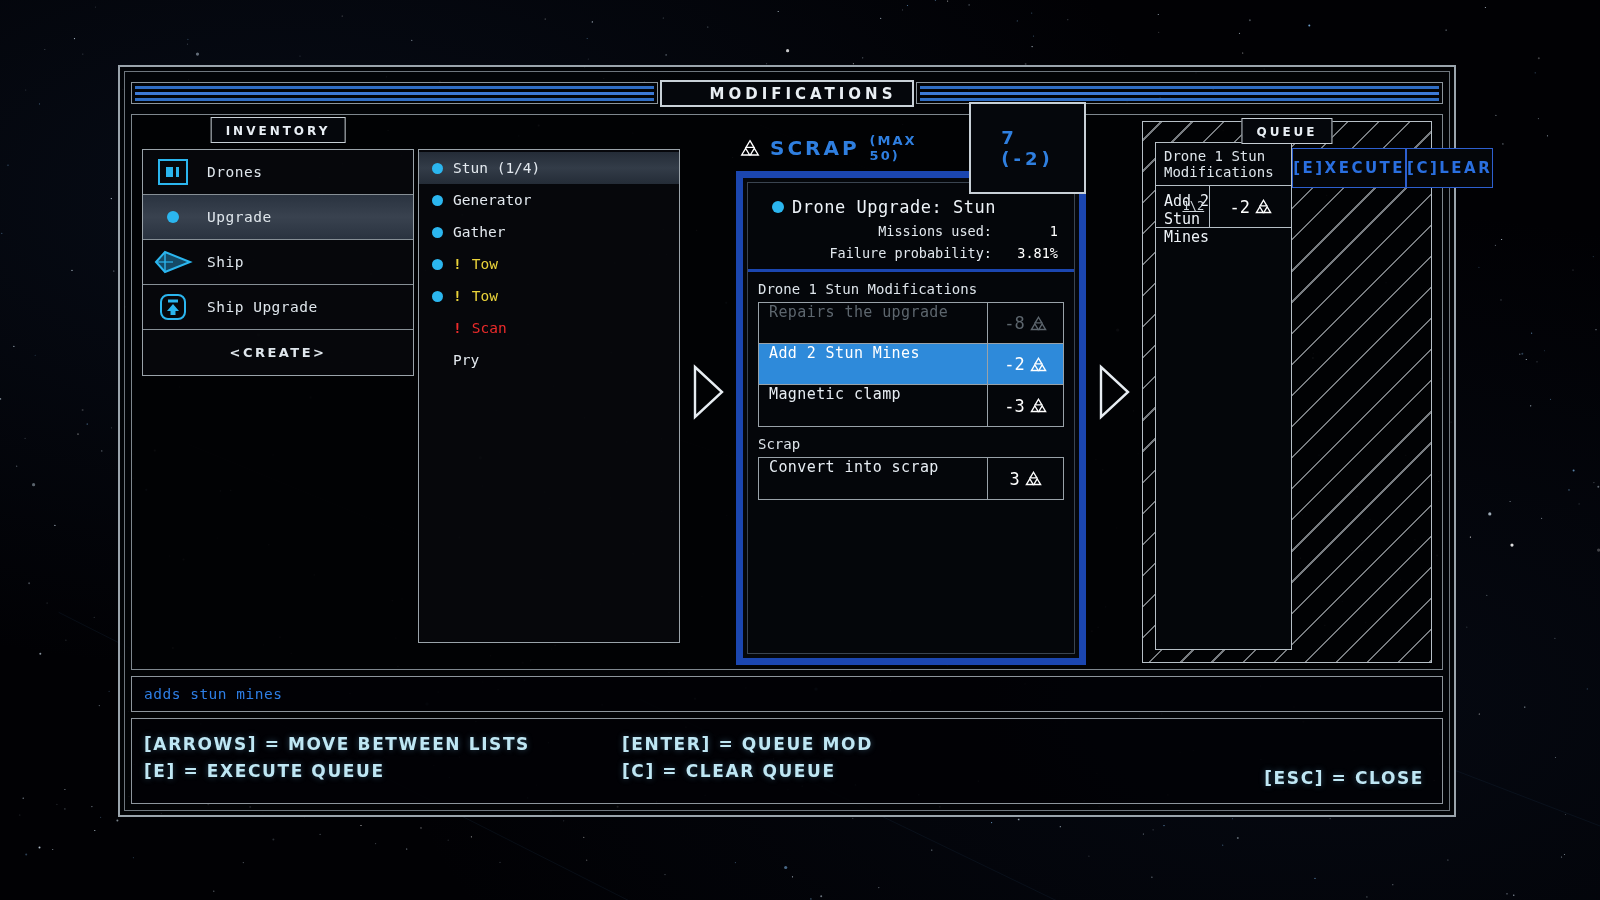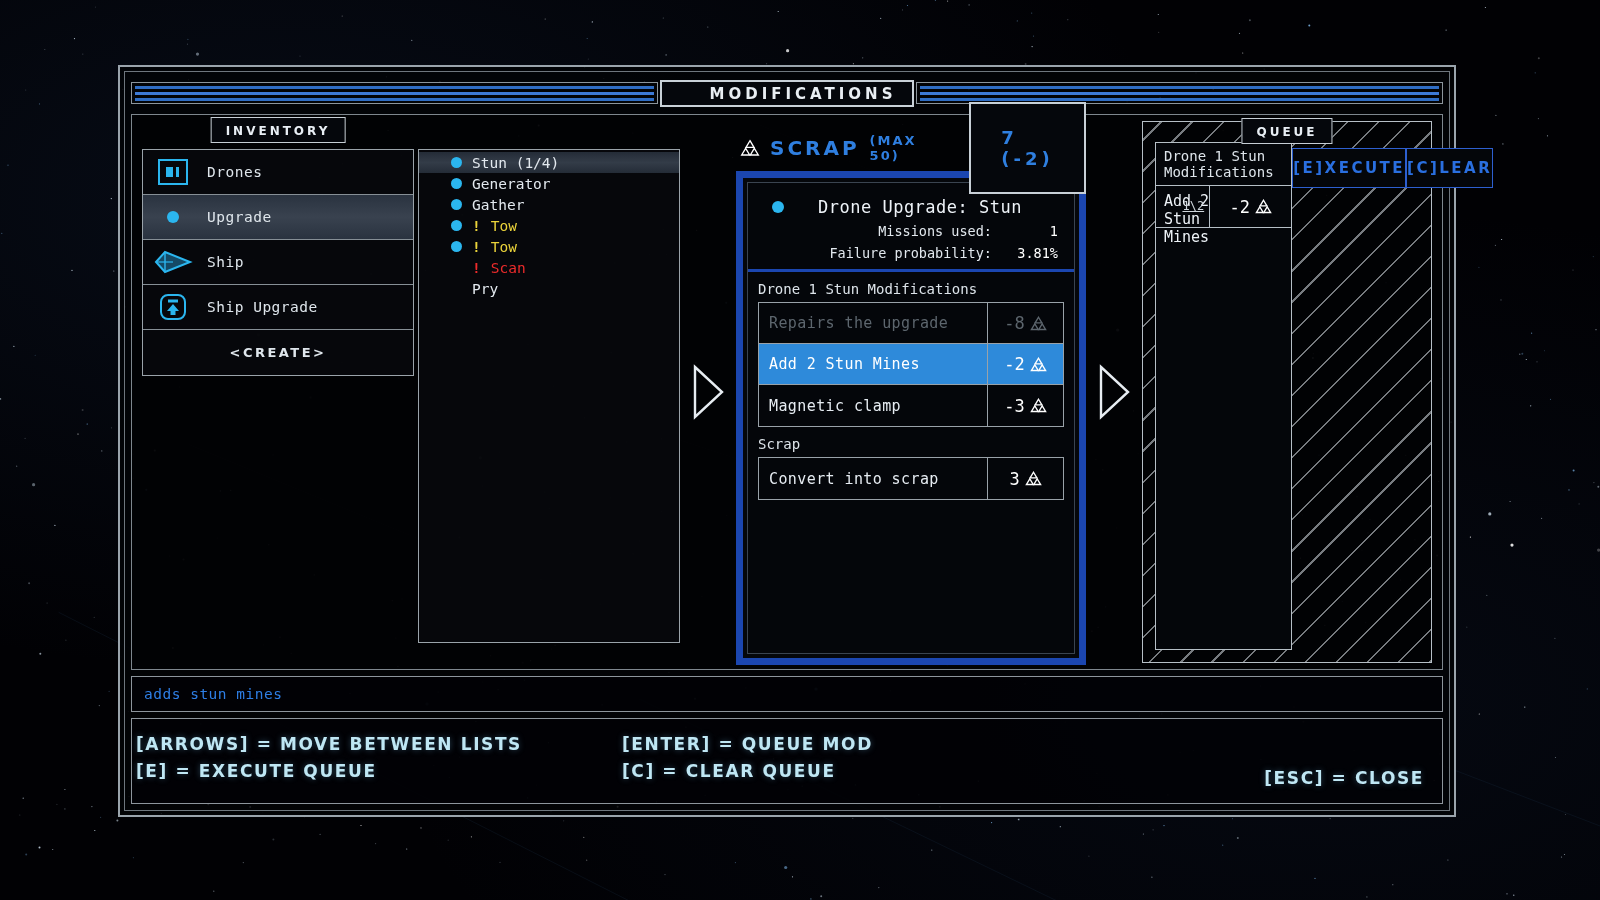--- a/index.html
+++ b/index.html
@@ -135,22 +135,22 @@
 
   
   .items-box {
     border: 1px solid #9aa3aa;
     margin-top: 8px;
     height: calc(100% - 28px);
     background: rgba(8,10,14,.7);
     padding-top: 2px;
   }
   .item-row {
-    height: 21px; display:flex; align-items:center; gap:10px;
-    padding-left: 32px;
+    height: 32px; display:flex; align-items:center; gap:10px;
+    padding-left: 13px;
     font-size: 14.5px;
     color:#e3e9ef;
   }
   .item-row.sel { background: linear-gradient(180deg,#242c37 0%,#333c48 50%,#242c37 100%); }
   .item-row .bang { font-weight:bold; }
   .item-row.warn .txt { color:#ead33a; }
   .item-row.warn .bang { color:#ead33a; }
   .item-row.danger .txt { color:#ec2b2b; }
   .item-row.danger .bang { color:#ec2b2b; }
   .item-row .sdot { width:11px; height:11px; border-radius:50%; background:#2bb6ef; flex:0 0 auto; }
@@ -187,32 +187,32 @@
 
   .detail-panel {
     border: 7px solid #1b46b0;
     background: #05070b;
     height: 494px;
     padding: 4px;
   }
   .detail-inner { border: 1px solid #3a4450; height:100%; background:#04060a; padding: 0; }
 
   .up-head { padding: 14px 16px 8px 16px; border-bottom: 3px solid #1b46b0; }
-  .up-title-row { display:flex; align-items:center; gap: 34px; padding-left: 8px;}
+  .up-title-row { display:flex; align-items:center; gap: 8px; padding-left: 8px;}
   .up-title {
     color:#eef3f8; font-size: 17px; letter-spacing: .5px;
   }
   .up-stat { display:flex; justify-content:flex-end; gap:0; margin-top: 6px; }
   .up-stat .k { color:#e2e8ee; font-size:13.5px; text-align:right; }
   .up-stat .v { color:#ffffff; font-size:13.5px; width: 66px; text-align:right; }
 
   .sec-label { color:#dde4ea; font-size: 14px; padding: 9px 0 5px 10px; }
 
   .mod-table { margin: 0 10px; border:1px solid #99a2a9; }
-  .mod-row { display:flex; height: 41px; border-bottom: 1px solid #99a2a9; align-items:center; }
+  .mod-row { display:flex; height: 41px; border-bottom: 1px solid #99a2a9; align-items:flex-start; }
   .mod-row:last-child { border-bottom:none; }
   .mod-name { flex:1 1 auto; padding-left:10px; color:#e6ecf2; font-size:15px; letter-spacing:.4px; }
   .mod-cost {
     width: 76px; flex:0 0 auto; border-left:1px solid #99a2a9; height:100%;
     display:flex; align-items:center; justify-content:center; gap:5px;
     color:#ffffff; font-size:17px;
   }
   .mod-row.dim .mod-name { color:#5d666e; }
   .mod-row.dim .mod-cost { color:#5d666e; }
   .mod-row.hl { background:#2e8ada; }
@@ -282,21 +282,21 @@
     background: rgba(1,2,5,.7);
   }
   .help-col { position:absolute; }
   .help-col div {
     color:#bfe7f4;
     font-family:"DejaVu Sans","Liberation Sans",sans-serif;
     font-size: 17px; font-weight:bold; letter-spacing:1.6px;
     line-height: 27px;
     text-shadow: 0 0 6px rgba(120,200,240,.35);
   }
-  .hc1 { left: 4px; top: 12px; }
+  .hc1 { left: 12px; top: 12px; }
   .hc2 { left: 490px; top: 12px; }
   .hc3 { right: 18px; top: 46px; }
 
   .tri-arrow { width: 34px; height: 56px; }
 </style>
 </head>
 <body>
 
 <div id="stage">
   <svg id="stars" viewBox="0 0 1600 900" width="1600" height="900">

